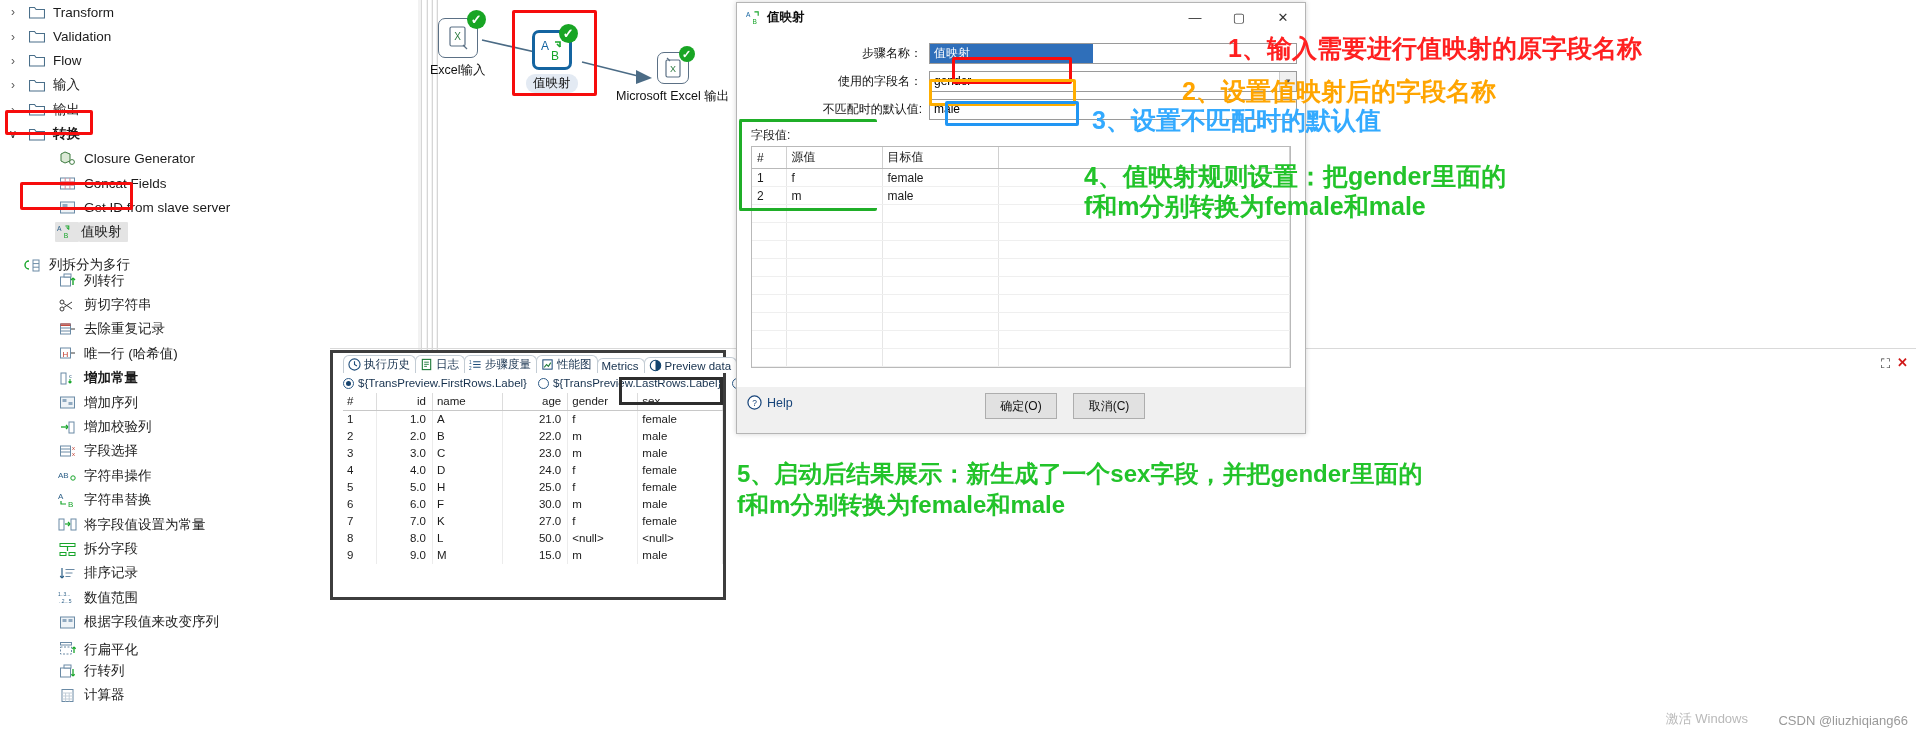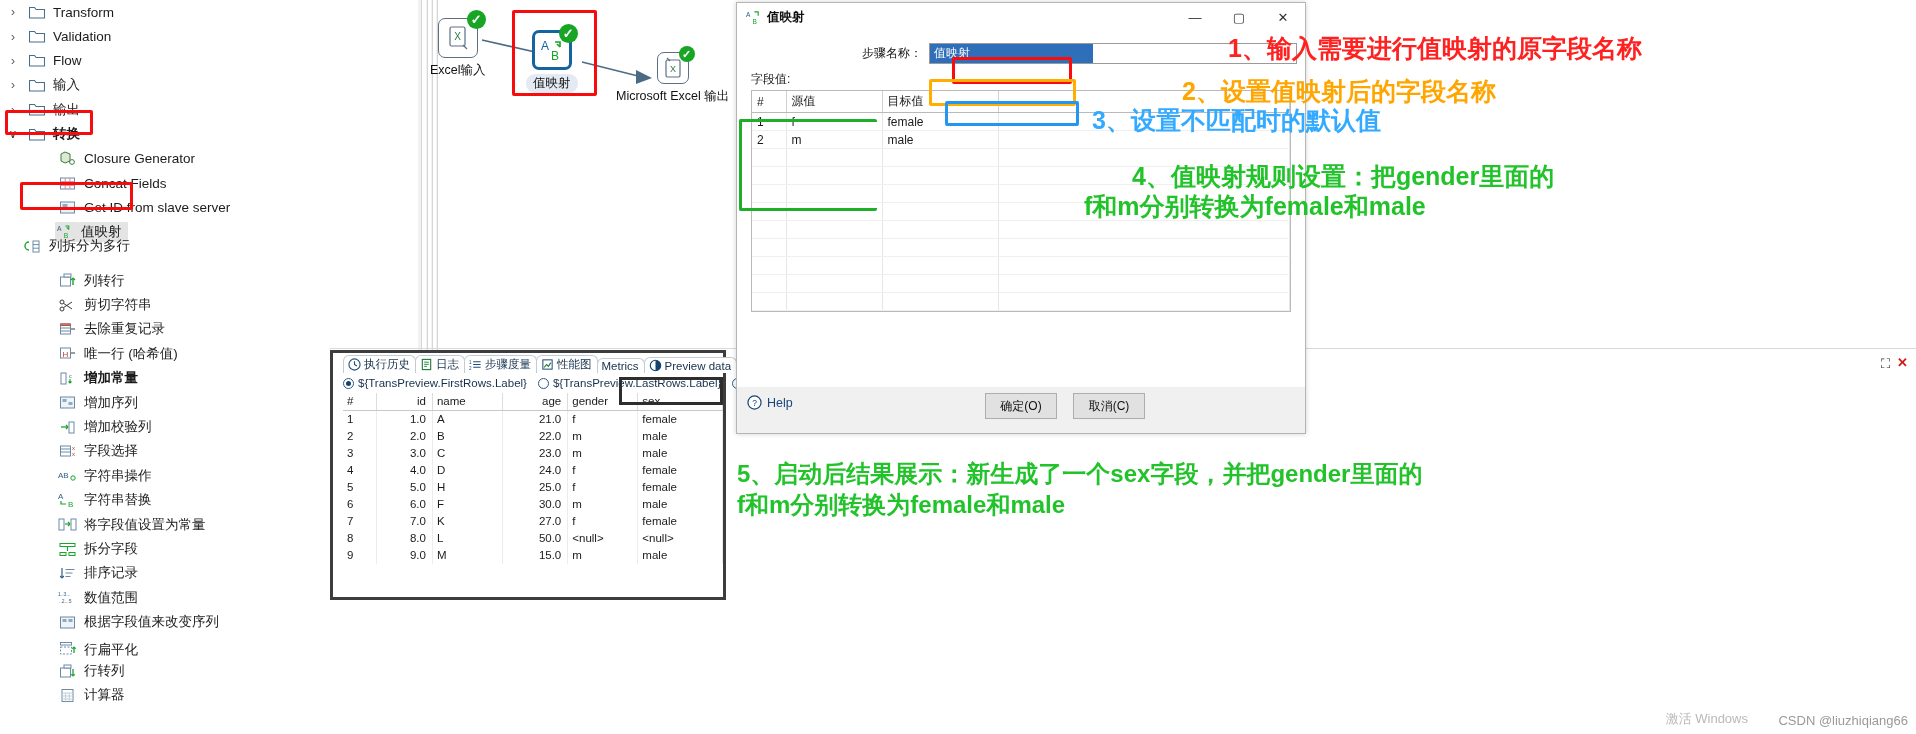--- a/index.html
+++ b/index.html
@@ -187,21 +187,21 @@
         <span class="leaf-ico sel-bg">
           <svg width="19" height="17" viewBox="0 0 19 17">
             <text x="0" y="8" font-size="8" fill="#2c5f87" font-family="Liberation Sans, sans-serif">A</text>
             <text x="8" y="16" font-size="8" fill="#17a52a" font-family="Liberation Sans, sans-serif">B</text>
             <path d="M10 2h4v4" stroke="#17a52a" stroke-width="1.2" fill="none"></path>
             <path d="M14 6l-2.5-2.5" stroke="#17a52a" stroke-width="1.2" fill="none"></path>
           </svg>
         </span>
         <span class="tree-label sel-bg">值映射</span>
       </div>
-      <div class="tree-row leaf-row" style="position: absolute; left: 0px; width: 404px; top: 234px; padding-left: 20px;">
+      <div class="tree-row leaf-row" style="position: absolute; left: 0px; width: 404px; top: 253px; padding-left: 20px;">
         <span class="leaf-ico">
           <svg width="17" height="15" viewBox="0 0 17 15">
             <path d="M5 3a4 4 0 1 0 0 8" stroke="#17a52a" stroke-width="1.4" fill="none"></path>
             <rect x="9" y="2" width="6" height="11" fill="#fff" stroke="#6a8aa5"></rect>
             <path d="M9 5.6h6M9 9.2h6" stroke="#6a8aa5"></path>
           </svg>
         </span>
         <span class="tree-label">列拆分为多行</span>
       </div>
       <div class="tree-row leaf-row" style="position: absolute; left: 0px; width: 404px; top: 268.5px;">
@@ -630,22 +630,35 @@
 
   <div class="dlg-body">
 
     <div class="frm-row" style="margin-top:9px;">
       <span class="frm-lbl">步骤名称：</span>
       <span class="frm-ctl" style="width:368px;">
         <input class="sel" value="值映射" style="">
       </span>
     </div>
 
-
-
+    <div class="frm-row">
+      <span class="frm-lbl">使用的字段名：</span>
+      <span class="frm-ctl" style="width:368px;">
+        <input value="gender" style="">
+        <span class="combo-arrow">▾</span>
+      </span>
+    </div>
+
+
+    <div class="frm-row">
+      <span class="frm-lbl">不匹配时的默认值:</span>
+      <span class="frm-ctl" style="width:368px;">
+        <input value="male" style="">
+      </span>
+    </div>
 
     <div class="fv-label">字段值:</div>
 
     <div class="grid-wrap">
       <table class="grid" id="map-grid">
         <colgroup>
             <col style="width:34px">
             <col style="width:96px">
             <col style="width:116px">
             <col>
@@ -744,19 +757,19 @@
 
   <div class="ann-box" style="left:215px; top:54px; width:120px; height:27px; border:3px solid #fb0b0b;"></div>
   <div class="ann-box" style="left:192px; top:76px; width:147px; height:27px; border:3px solid #ffae00;"></div>
   <div class="ann-box" style="left:208px; top:98px; width:134px; height:25px; border:3px solid #2196f3;"></div>
   <div class="ann-box" style="left:2px; top:116px; width:138px; height:92px; border:3px solid #1fae28; border-right:none;"></div>
 </div>
 
 <div class="ann" style="left:1228px; top:32px; font-size:25px; color:#ff2020;">1、输入需要进行值映射的原字段名称</div>
 <div class="ann" style="left:1182px; top:75px; font-size:25px; color:#ffa500;">2、设置值映射后的字段名称</div>
 <div class="ann" style="left:1092px; top:104px; font-size:25px; color:#33aaff;">3、设置不匹配时的默认值</div>
-<div class="ann" style="left:1084px; top:160px; font-size:25px; color:#22c32a;margin-left:48px;">4、值映射规则设置：把gender里面的</div>
+<div class="ann" style="left:1084px; top:160px; font-size:25px; color:#22c32a;">4、值映射规则设置：把gender里面的</div>
 <div class="ann" style="left:1084px; top:190px; font-size:25px; color:#22c32a;">f和m分别转换为female和male</div>
 <div class="ann" style="left:737px; top:458px; font-size:24px; color:#22c32a;">5、启动后结果展示：新生成了一个sex字段，并把gender里面的</div>
 <div class="ann" style="left:737px; top:489px; font-size:24px; color:#22c32a;">f和m分别转换为female和male</div>
 
 <div id="taskbar-hint">激活 Windows</div>
 <div id="watermark">CSDN @liuzhiqiang66</div>
 
 </body></html>

